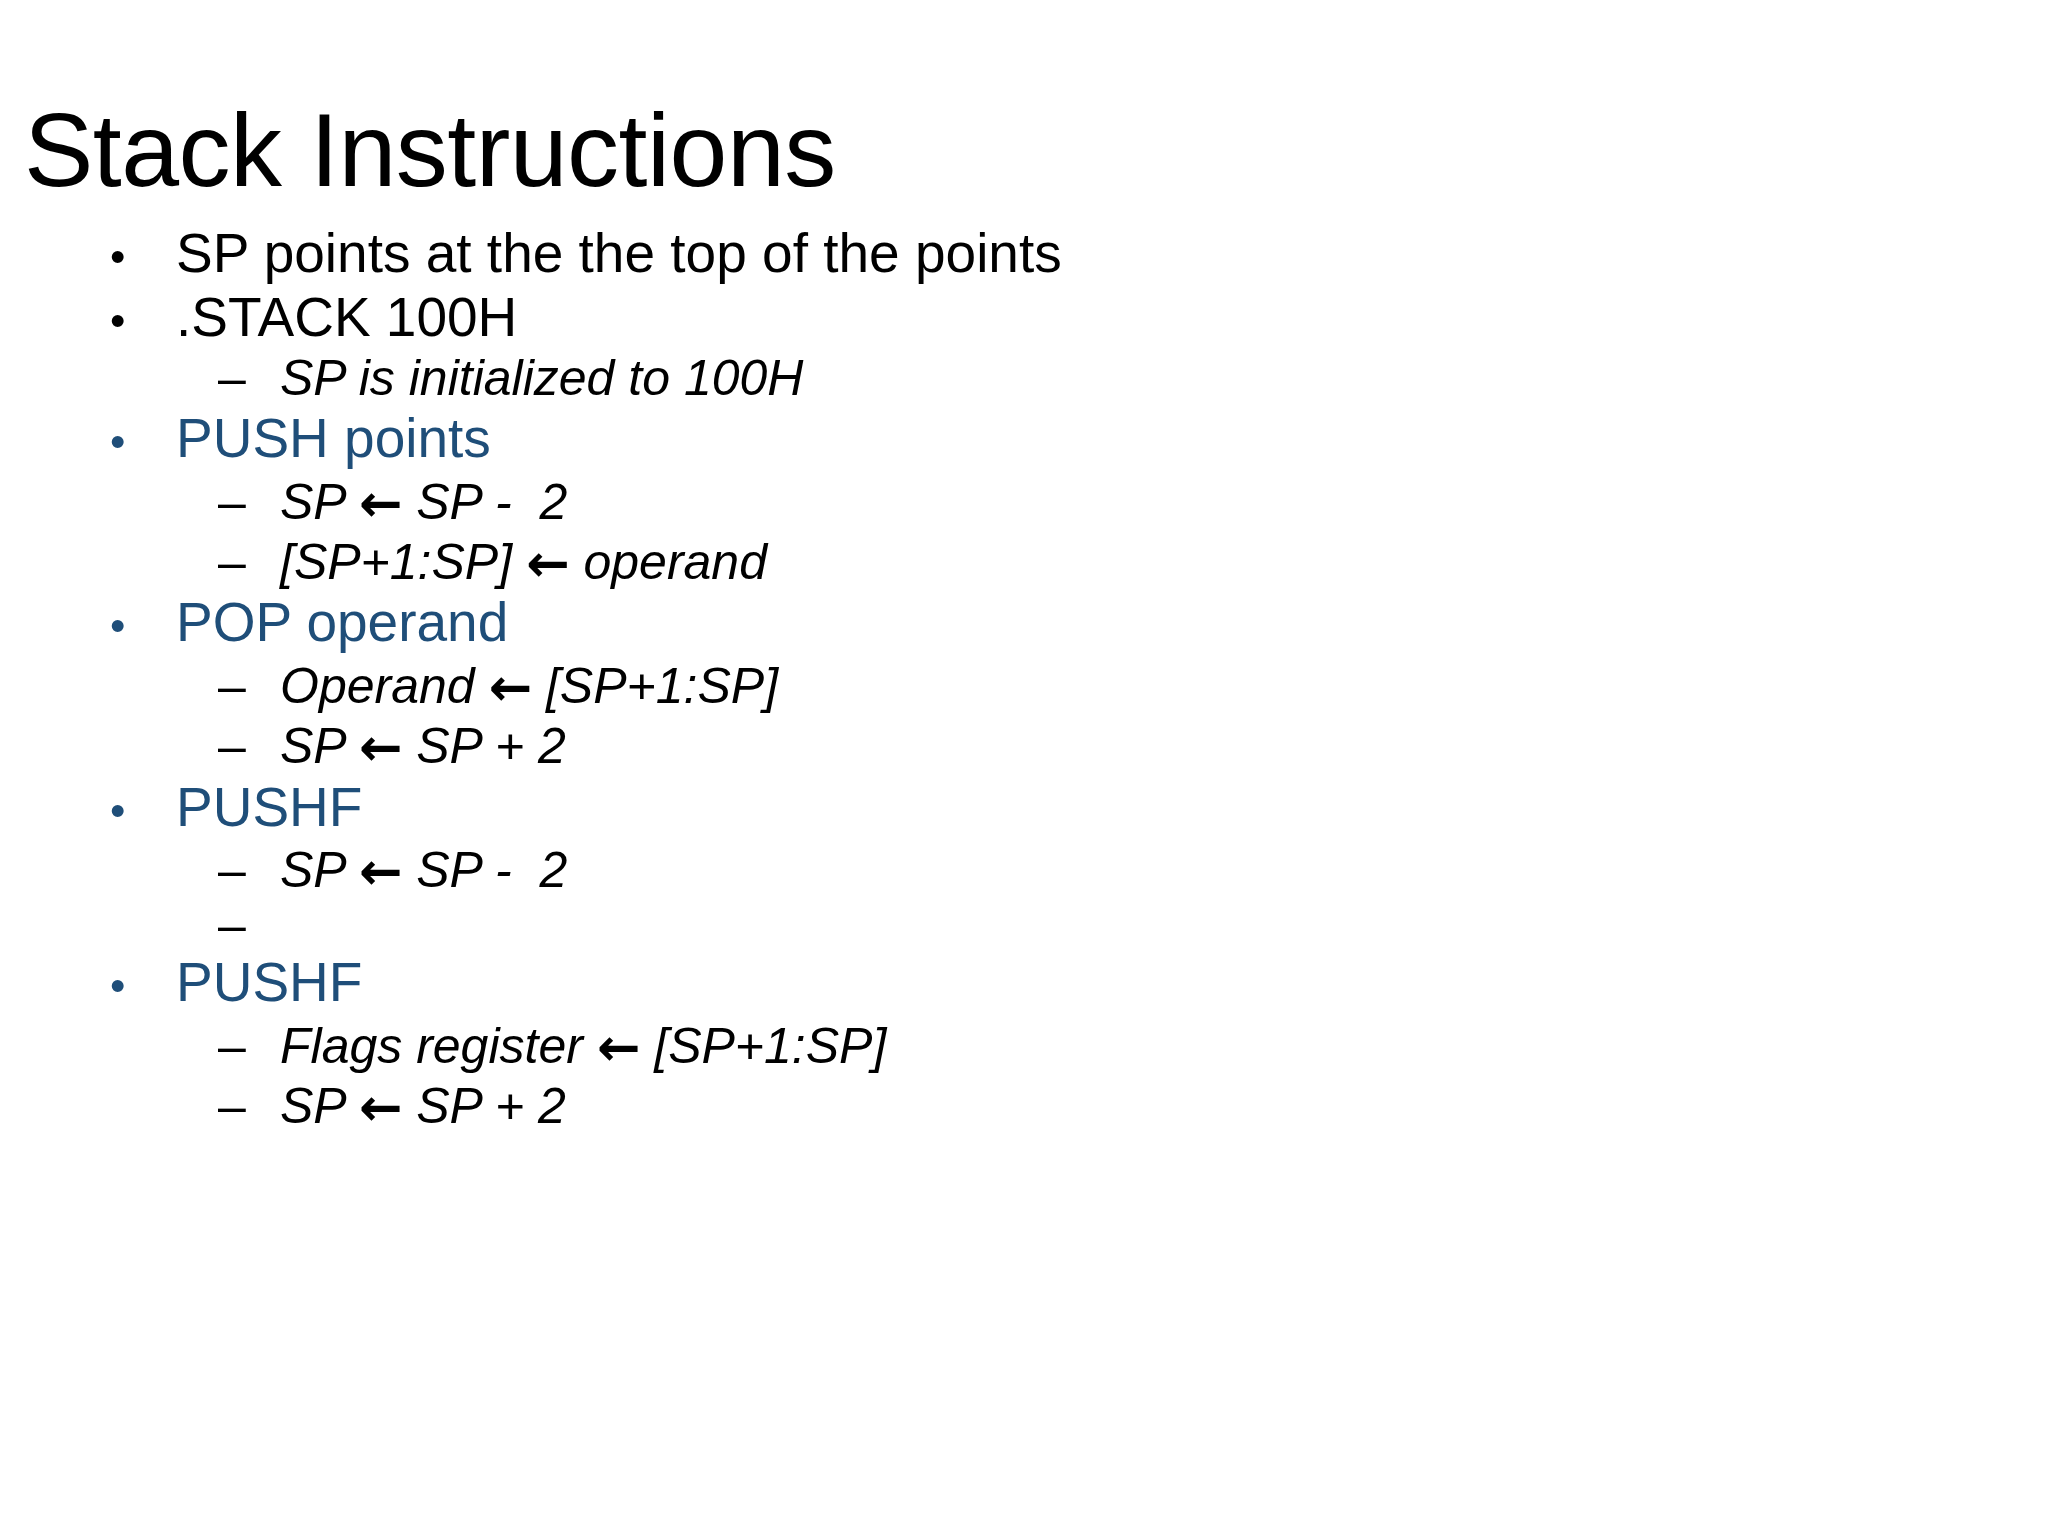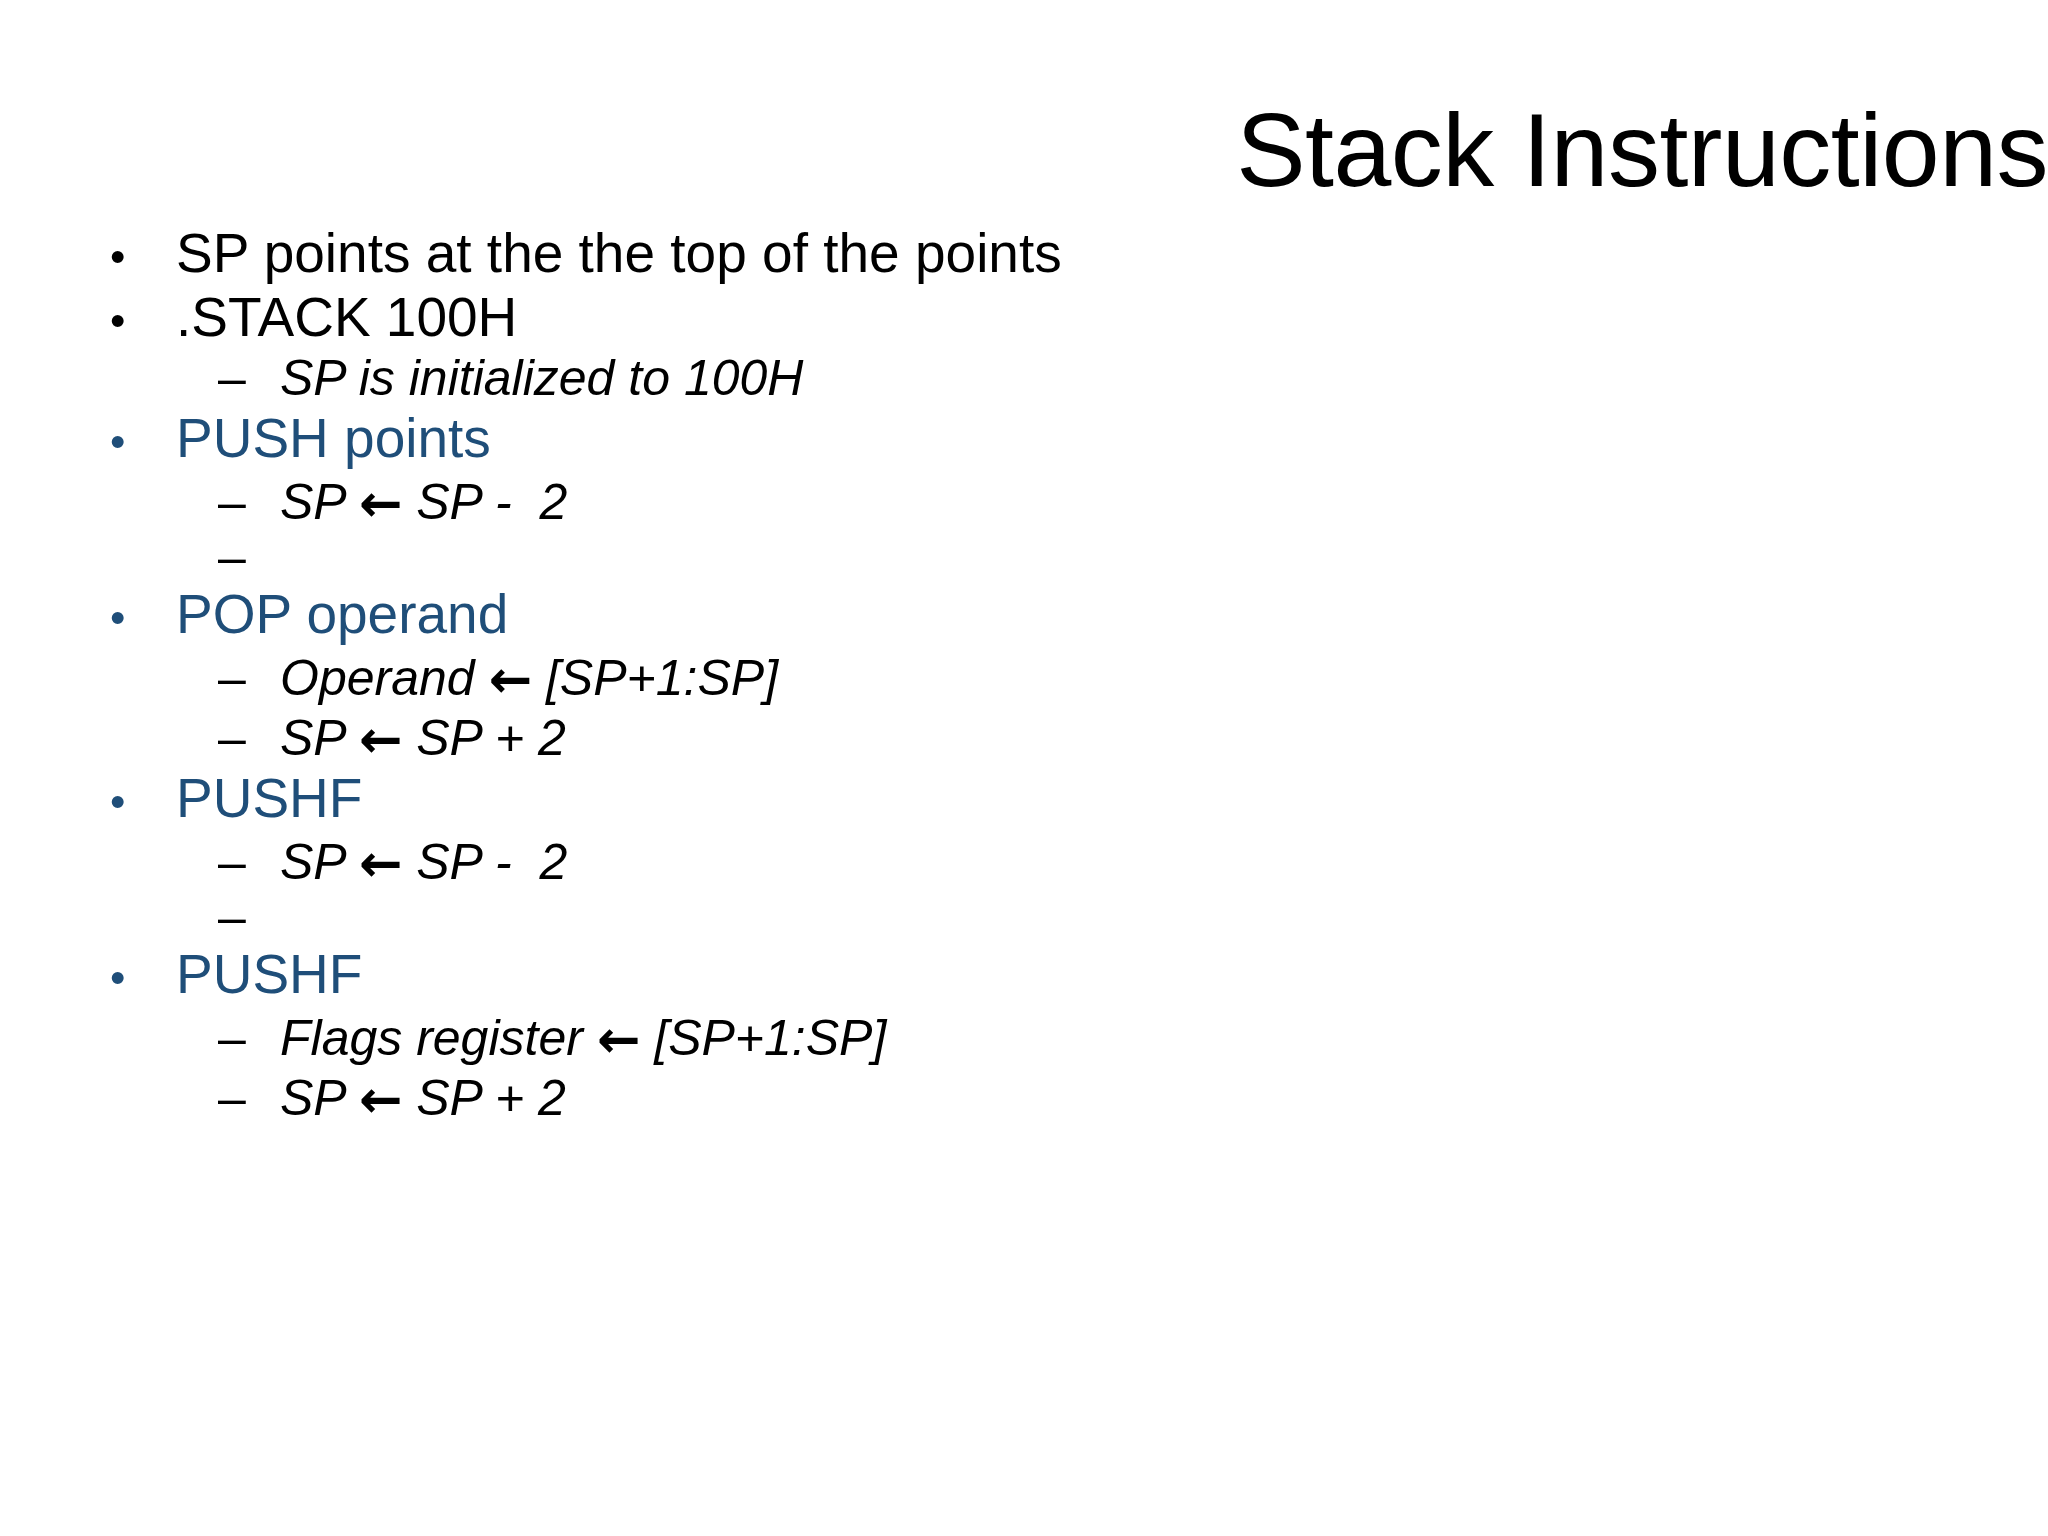--- a/index.html
+++ b/index.html
@@ -17,21 +17,21 @@
 
   .slide {
     position: relative;
     width: 2048px;
     height: 1536px;
     background: #ffffff;
     box-sizing: border-box;
   }
 
   .slide-title {
-    text-align: right;
+    text-align: left;
     font-size: 104px;
     line-height: 1.05;
     font-weight: 400;
     color: #000000;
     padding-top: 96px;
     letter-spacing: -0.5px;
     margin-left: 24px;
   }
 
   .body-list {
@@ -116,20 +116,21 @@
       <li class="lvl1">
         <span class="bullet blue">•</span>
         <span class="txt blue">PUSH points</span>
       </li>
       <li class="lvl2">
         <span class="dash black">–</span>
         <span class="txt black"><span>SP </span><span class="arrow">←</span><span> SP -  2</span></span>
       </li>
       <li class="lvl2">
         <span class="dash black">–</span>
+        <span class="txt black"><span>[SP+1:SP] </span><span class="arrow">←</span><span> operand</span></span>
       </li>
       <li class="lvl1">
         <span class="bullet blue">•</span>
         <span class="txt blue">POP operand</span>
       </li>
       <li class="lvl2">
         <span class="dash black">–</span>
         <span class="txt black"><span>Operand </span><span class="arrow">←</span><span> [SP+1:SP]</span></span>
       </li>
       <li class="lvl2">

